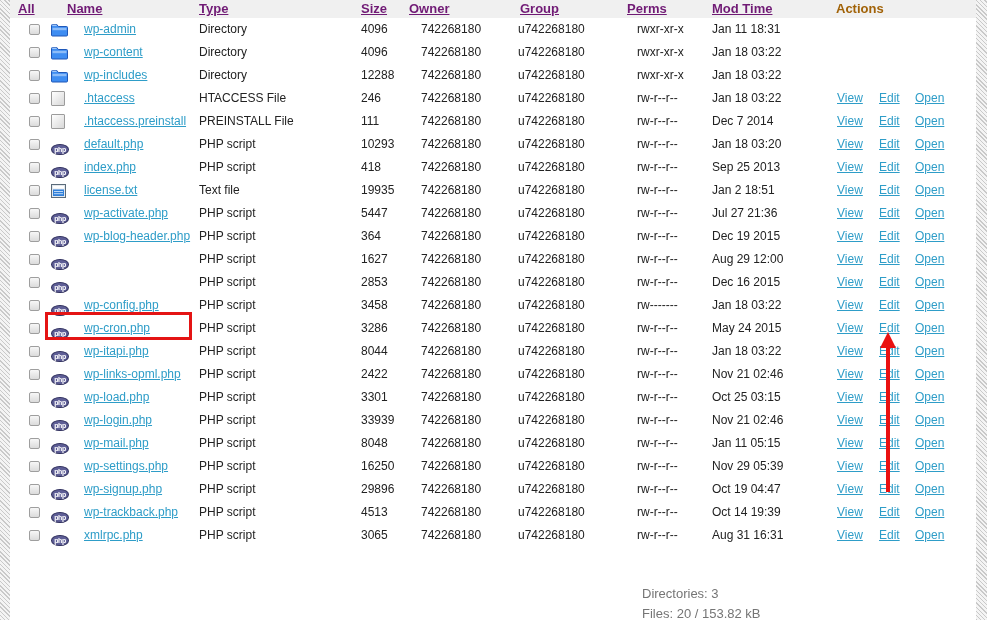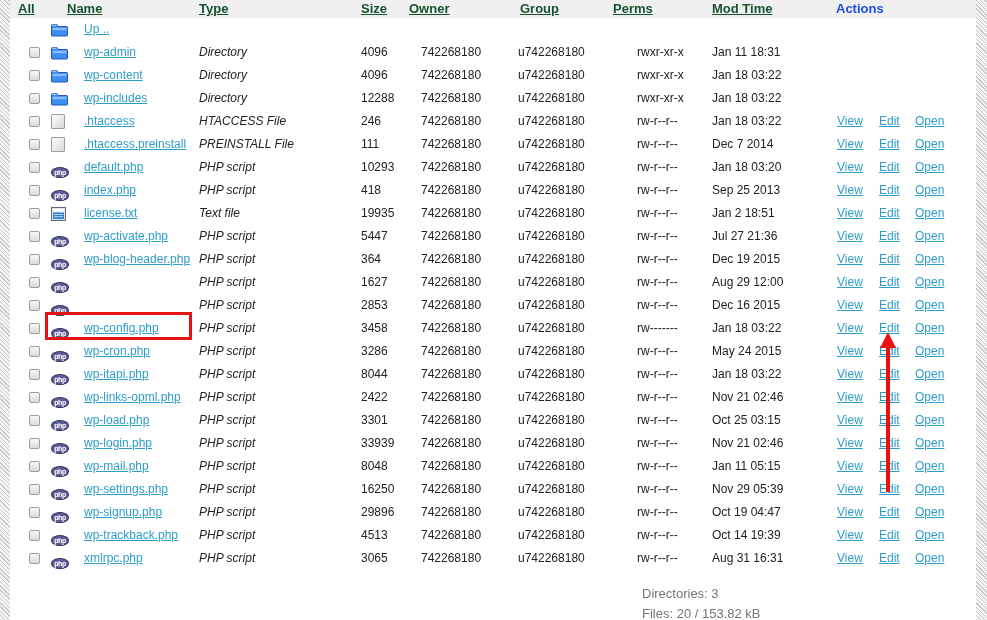--- a/index.html
+++ b/index.html
@@ -4,31 +4,31 @@
 <style>
   html,body{margin:0;padding:0;}
   body{
     width:987px;height:620px;position:relative;overflow:hidden;
     font-family:"Liberation Sans",sans-serif;
     background:repeating-linear-gradient(45deg,#c9c9c9 0 1px,#f4f4f4 1px 3px);
   }
   .page{position:absolute;left:10px;top:0;width:966px;height:620px;background:#fff;}
   
   .thead{position:absolute;left:0;top:0;width:966px;height:18px;background:#f0f0f0;}
-  .hcol{position:absolute;top:1px;font-size:13px;font-weight:bold;color:#14532d;text-decoration:underline;white-space:nowrap;}
-  .hcol.static{color:#1d4ed8;text-decoration:none;}
+  .hcol{position:absolute;top:1px;font-size:13px;font-weight:bold;color:#701a75;text-decoration:underline;white-space:nowrap;}
+  .hcol.static{color:#a16207;text-decoration:none;}
   
   .tbody{position:absolute;left:0;top:18px;width:966px;}
   .row{position:relative;height:23px;}
   .c{position:absolute;font-size:12px;color:#222;line-height:23px;white-space:nowrap;}
   .link{color:#2e9dc8;text-decoration:underline;cursor:pointer;}
   .c-cb{left:19px;top:6px;}
   .c-icon{left:41px;top:4px;height:15px;}
   .c-name{left:74px;}
-  .c-type{left:189px;font-style:italic;}
+  .c-type{left:189px;}
   .c-size{left:351px;}
   .c-owner{left:411px;}
   .c-group{left:508px;}
   .c-perms{left:627px;}
   .c-mod{left:702px;}
   .c-view{left:827px;}
   .c-edit{left:869px;}
   .c-open{left:905px;}
   
   input.cb{
@@ -63,39 +63,25 @@
 <body>
 
 <div class="page">
   <div class="thead" id="thead">
       <a class="hcol" style="left: 8px;">All</a>
       <a class="hcol" style="left: 43px; padding-left: 14px;">Name</a>
       <a class="hcol" style="left: 189px;">Type</a>
       <a class="hcol" style="left: 351px;">Size</a>
       <a class="hcol" style="left: 399px;">Owner</a>
       <a class="hcol" style="left: 510px;">Group</a>
-      <a class="hcol" style="left: 603px;">Perms</a>
+      <a class="hcol" style="left: 617px;">Perms</a>
       <a class="hcol" style="left: 702px;">Mod Time</a>
       <span class="hcol static" style="left: 826px;">Actions</span>
     </div>
   <div class="tbody" id="tbody">
-      <div class="row">
-        <span class="c c-icon"><svg width="17" height="14" viewBox="0 0 17 14">
-            <path d="M0.5 3 a1 1 0 0 1 1-1.5 h4.4 l1.4 2 h8.2 a1 1 0 0 1 1 1 v7.5 a1 1 0 0 1 -1 1 h-14 a1 1 0 0 1 -1-1 z" fill="#3e8df2" stroke="#1f57b8"></path>
-            <rect x="1.5" y="4.8" width="14" height="2.4" fill="#8cbcf8"></rect>
-            <path d="M1.3 2.2 h4.3" stroke="#cfe2fb" fill="none"></path>
-          </svg></span>
-        <a class="c c-name link">Up ..</a>
-        <span class="c c-type"></span>
-        <span class="c c-size"></span>
-        <span class="c c-owner"></span>
-        <span class="c c-group"></span>
-        <span class="c c-perms"></span>
-        <span class="c c-mod"></span>
-      </div>
       <div class="row">
         <span class="c c-cb">
           <input type="checkbox" class="cb" style="">
         </span>
         <span class="c c-icon"><svg width="17" height="14" viewBox="0 0 17 14">
             <path d="M0.5 3 a1 1 0 0 1 1-1.5 h4.4 l1.4 2 h8.2 a1 1 0 0 1 1 1 v7.5 a1 1 0 0 1 -1 1 h-14 a1 1 0 0 1 -1-1 z" fill="#3e8df2" stroke="#1f57b8"></path>
             <rect x="1.5" y="4.8" width="14" height="2.4" fill="#8cbcf8"></rect>
             <path d="M1.3 2.2 h4.3" stroke="#cfe2fb" fill="none"></path>
           </svg></span>
         <a class="c c-name link">wp-admin</a>

